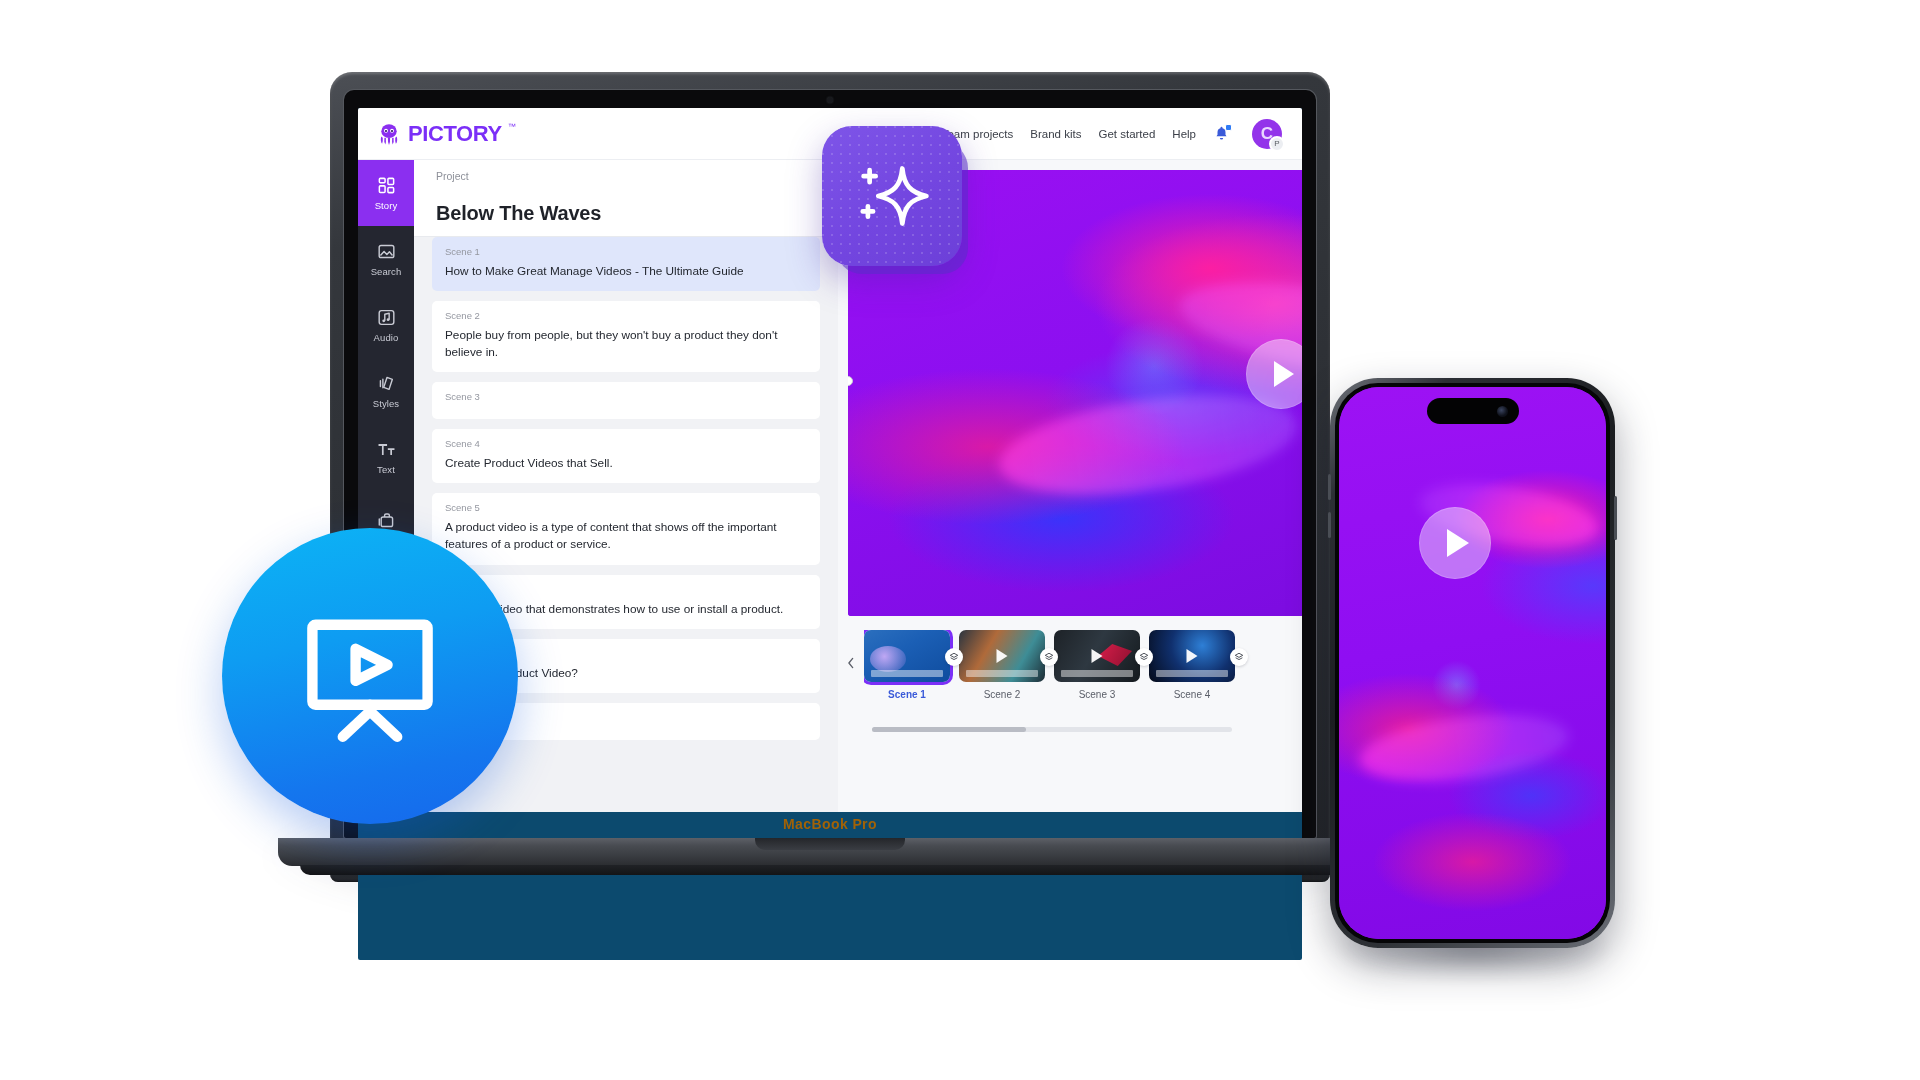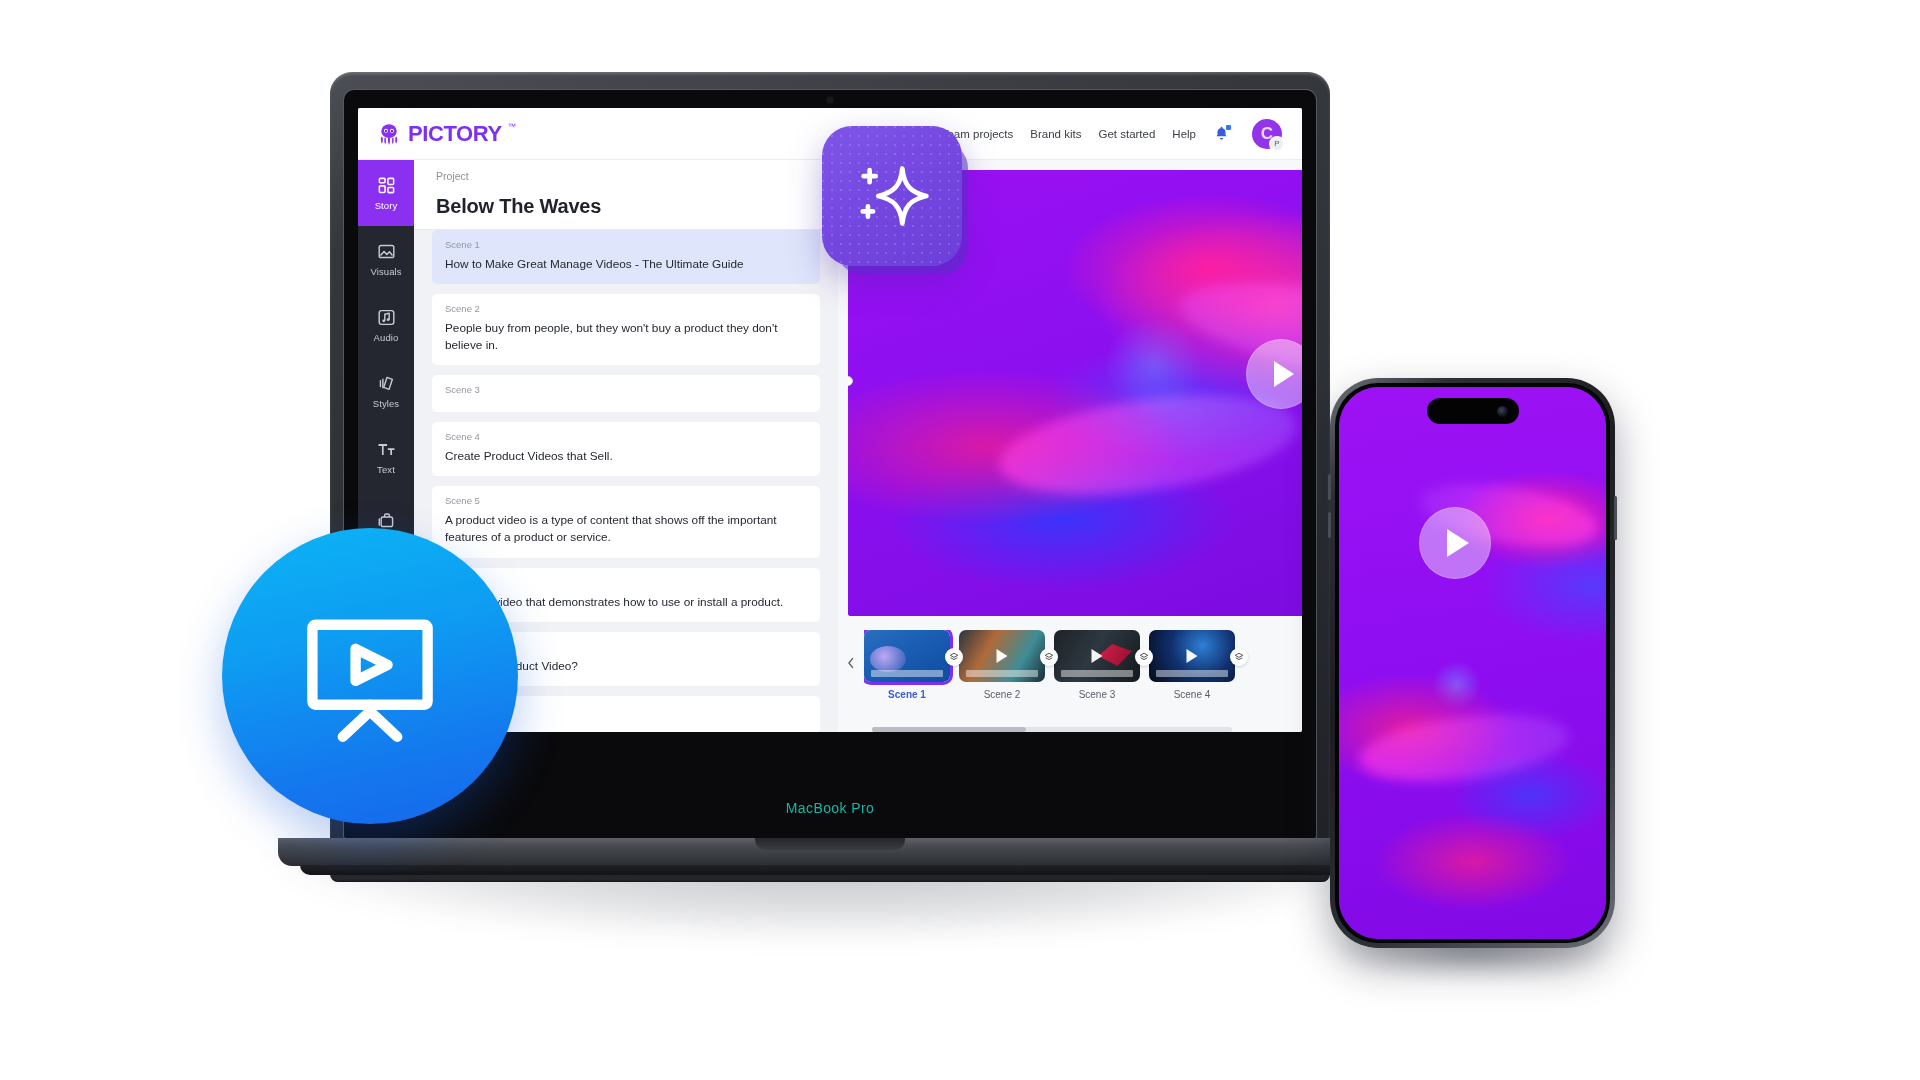--- a/index.html
+++ b/index.html
@@ -32,26 +32,27 @@
     background:#0a0a0c; border-radius: 10px 10px 2px 2px;
     padding: 18px 14px 26px 14px;
     box-shadow: 0 0 0 1px #55585e;
   }
   #camera-dot {
     position:absolute; left:50%; top:7px; transform:translateX(-50%);
     width:6px; height:6px; border-radius:50%;
     background:#17181c; box-shadow:0 0 2px #303238;
   }
   #macbook-label {
-    position:absolute; left:0; right:0; bottom:22px; text-align:center;
-    font-size:14px; color:#14b8a6; letter-spacing:.4px;
+    position:absolute; left:0; right:0; bottom:6px; text-align:center;
+    font-size:14px; color:#a16207; letter-spacing:.4px;
     font-family:"Liberation Sans", sans-serif;
+    font-weight:bold;
   }
   #screen {
-    position:relative; width:944px; height:624px; background:#14b8a6;
+    position:relative; width:944px; height:852px; background:#0c4a6e;
     overflow:hidden; border-radius:2px;
   }
 
   
   #laptop-base {
     position:absolute; left:-52px; top:766px; width:1104px; height:28px;
     background: linear-gradient(180deg,#5d6067 0%, #484b51 28%, #3a3d42 62%, #2a2c30 100%);
     border-radius: 0 0 14px 14px;
   }
   #laptop-notch {
@@ -121,21 +122,21 @@
   .rail-icon { width:19px; height:19px; display:block; }
 
   
   #story-panel {
     width:424px; flex:0 0 424px; background:#f1f2f5;
     display:flex; flex-direction:column; overflow:hidden;
   }
   #project-head {
     background:#fff; padding:10px 22px 11px 22px; border-bottom:1px solid #e8eaee;
   }
-  #project-eyebrow { font-size:10.5px; color:#8d9099; margin-bottom:13px; }
+  #project-eyebrow { font-size:10.5px; color:#8d9099; margin-bottom:20px; }
   #project-title { font-size:20px; color:#1f2229; font-weight:bold; letter-spacing:-.2px; }
 
   #search-row { padding:12px 18px 10px 18px; background:#f1f2f5; }
   #search-box {
     height:30px; background:#fff; border-radius:16px;
     display:flex; align-items:center; gap:8px; padding:0 13px;
     box-shadow:0 1px 3px rgba(20,24,40,.10);
   }
   #search-input {
     border:0; outline:0; background:transparent; flex:1;
@@ -380,21 +381,21 @@
                 <span class="rail-label">Story</span>
               </div>
 
               <div class="rail-item">
                 <span class="rail-icon">
                   <svg viewBox="0 0 20 20" width="19" height="19" fill="none" stroke="#c9cbd4" stroke-width="1.5">
                     <rect x="2.3" y="3.6" width="15.4" height="12.8" rx="2"></rect>
                     <path d="M3.6 14.2l3.8-4.3 3 3.2 2.7-2.9 3.2 4" stroke-linejoin="round"></path>
                   </svg>
                 </span>
-                <span class="rail-label">Visuals</span>
+                <span class="rail-label">Search</span>
               </div>
 
               <div class="rail-item">
                 <span class="rail-icon">
                   <svg viewBox="0 0 20 20" width="19" height="19" fill="none" stroke="#c9cbd4" stroke-width="1.5">
                     <rect x="2.3" y="2.8" width="15.4" height="14.4" rx="2.4"></rect>
                     <path d="M8.2 13.4V6.6l4.6-1.1v6.8" stroke-linejoin="round"></path>
                     <circle cx="7.1" cy="13.5" r="1.5" fill="#c9cbd4" stroke="none"></circle>
                     <circle cx="11.7" cy="12.3" r="1.5" fill="#c9cbd4" stroke="none"></circle>
                   </svg>

